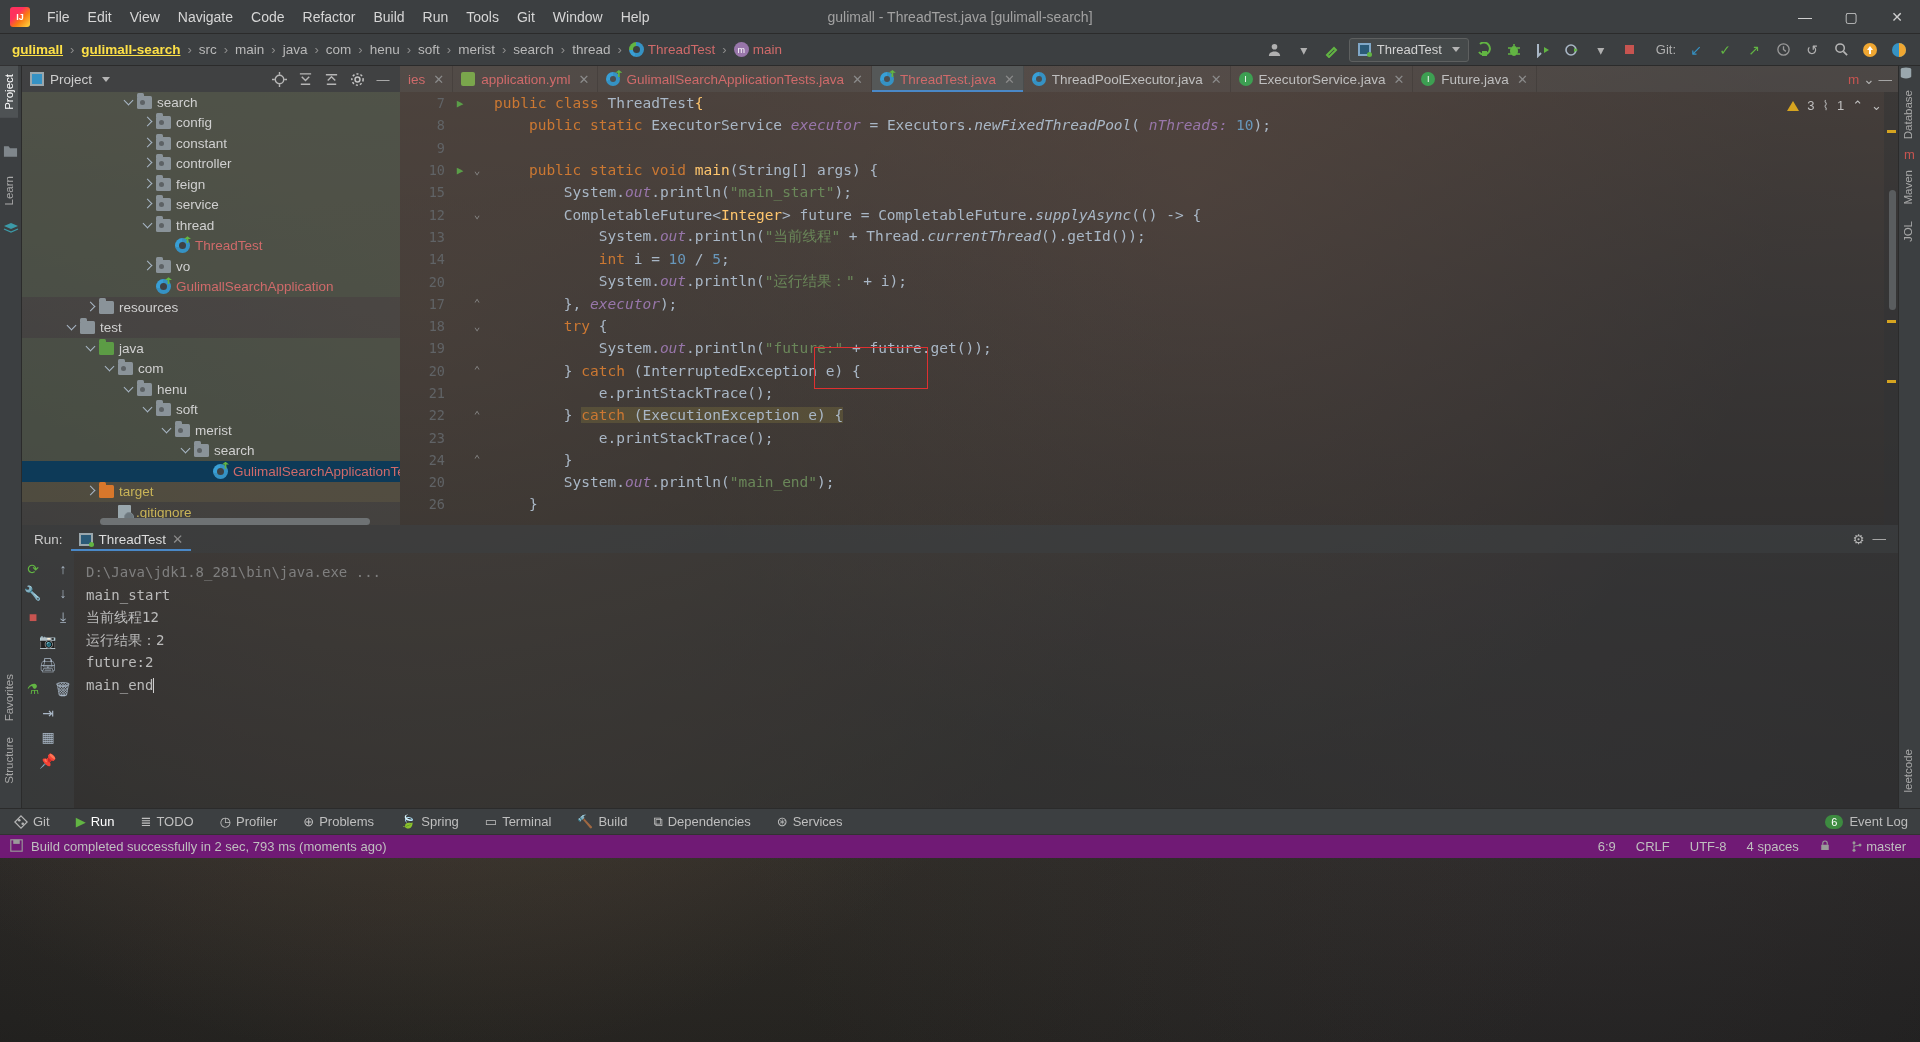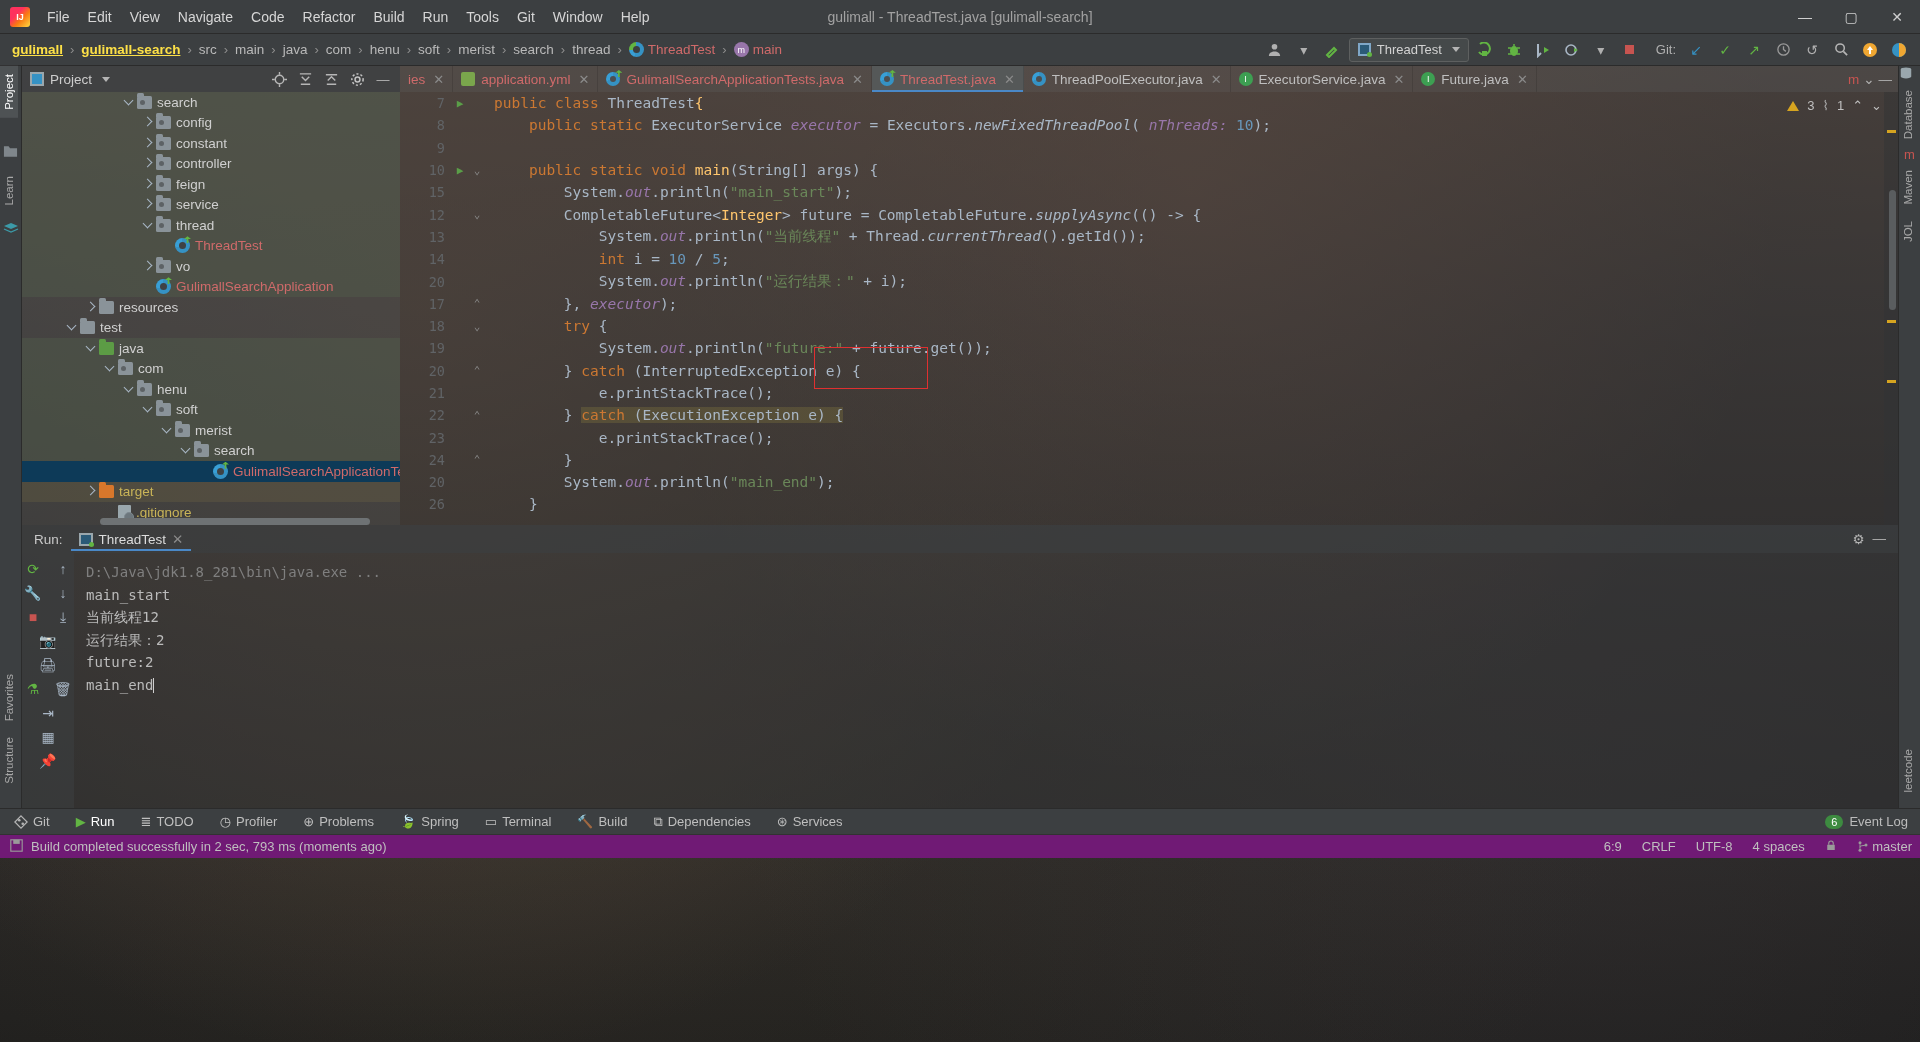--- a/index.html
+++ b/index.html
@@ -225,21 +225,21 @@
      border-top:1px solid #2b2b2b;}
   .bbtn{ display:flex;align-items:center;gap:5px;color:#bfbfbf;padding:2px 4px;}
   .bbtn.active{ color:#ffffff; }
   #bottombar-right{ margin-left:auto; display:flex;align-items:center;gap:6px;padding-right:12px;}
   .badge{ background:#3d8b40; color:#fff; border-radius:9px; font-size:11px; padding:1px 6px;}
 
   
   #statusbar{ left:0; top:834px; width:1920px; height:24px; background:#701a75;
      display:flex; align-items:center; padding-left:10px; font-size:13px; color:#bfbfbf;
      border-top:1px solid #323232;}
-  #statusbar-right{ margin-left:auto; display:flex;align-items:center;gap:20px;padding-right:8px;}
+  #statusbar-right{ margin-left:auto; display:flex;align-items:center;gap:20px;padding-right:14px;}
   .sb{ color:#bfbfbf;}
 </style>
 </head>
 <body>
 
 <div id="wallpaper"></div>
 
 <div id="titlebar" class="layer">
   <div id="applogo"></div>
   <div id="menubar" style="display:flex">

